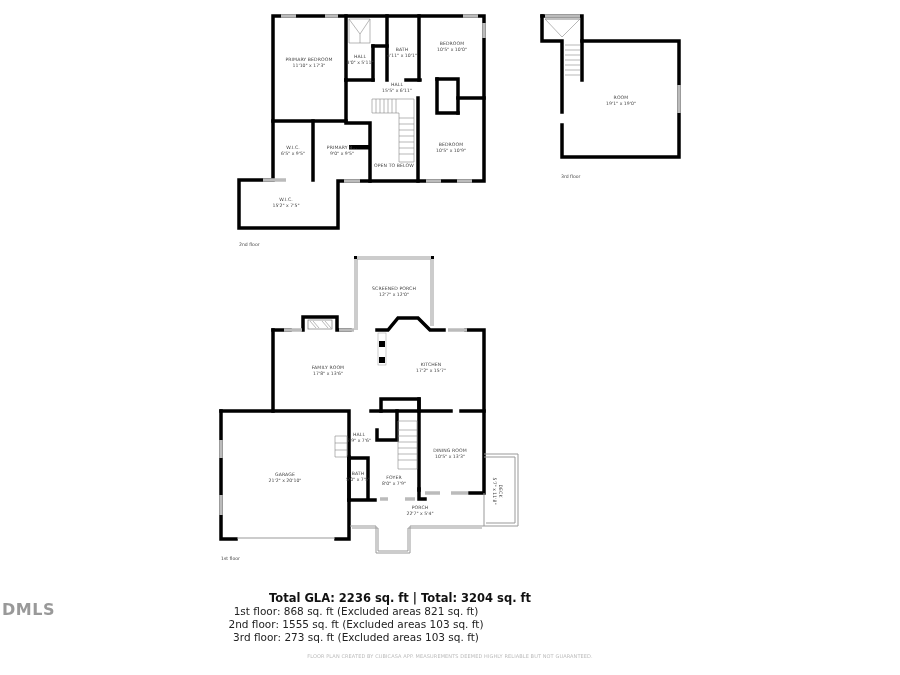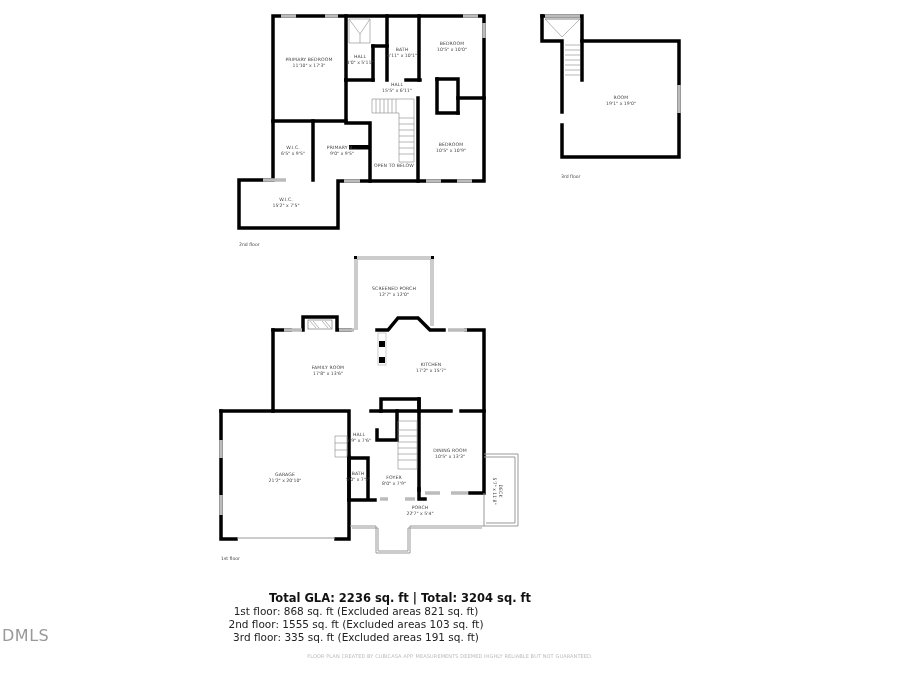--- a/index.html
+++ b/index.html
@@ -13,22 +13,22 @@
   .room-name { font-size: 4.6px; fill: #444; text-anchor: middle; letter-spacing: 0.1px; }
   .room-dim  { font-size: 4.6px; fill: #444; text-anchor: middle; }
   .floor-label { font-size: 4.6px; fill: #444; }
   .summary { position: absolute; left: 0; width: 900px; text-align: center;
              font-family: "DejaVu Sans", sans-serif; color: #111; }
   .summary .total { top: 591px; font-size: 11.5px; font-weight: bold; }
   .summary-line { position: absolute; left: 0; width: 712px; text-align: center;
                   font-size: 10.5px; color: #222; }
   .disclaimer { position: absolute; left: 0; width: 900px; top: 653px; text-align: center;
                 font-size: 5px; color: #bbb; letter-spacing: 0.1px; }
-  .logo { position: absolute; left: 2px; top: 626px; font-size: 16px; color: #999;
-          font-family: "DejaVu Sans", sans-serif; font-weight: 400; letter-spacing: 0.5px; }
+  .logo { position: absolute; left: 2px; top: 600px; font-size: 16px; color: #999;
+          font-family: "DejaVu Sans", sans-serif; font-weight: 700; letter-spacing: 0.5px; }
 </style>
 </head>
 <body>
 
 <svg id="plan" viewBox="0 0 900 675" xmlns="http://www.w3.org/2000/svg">
 
   <g>
 
     <path class="wall" d="M273,16 L484,16 L484,181 L338,181 L338,228 L239,228 L239,180 L273,180 Z"></path>
 
@@ -254,15 +254,15 @@
   <text class="floor-label" x="239" y="246">2nd floor</text>
   <text class="floor-label" x="561" y="178">3rd floor</text>
   <text class="floor-label" x="221" y="560">1st floor</text>
 </svg>
 
 <div class="summary">
   <div class="total" style="position:absolute;left:0;width:800px;top:591px;font-size:11.5px;font-weight:bold;text-align:center;">Total GLA: 2236 sq. ft | Total: 3204 sq. ft</div>
 </div>
 <div class="summary-line" style="top:605px">1st floor: 868 sq. ft (Excluded areas 821 sq. ft)</div>
 <div class="summary-line" style="top:618px">2nd floor: 1555 sq. ft (Excluded areas 103 sq. ft)</div>
-<div class="summary-line" style="top:631px">3rd floor: 335 sq. ft (Excluded areas 191 sq. ft)</div>
+<div class="summary-line" style="top:631px">3rd floor: 273 sq. ft (Excluded areas 103 sq. ft)</div>
 <div class="disclaimer">FLOOR PLAN CREATED BY CUBICASA APP. MEASUREMENTS DEEMED HIGHLY RELIABLE BUT NOT GUARANTEED.</div>
 <div class="logo">DMLS</div>
 
 </body></html>

